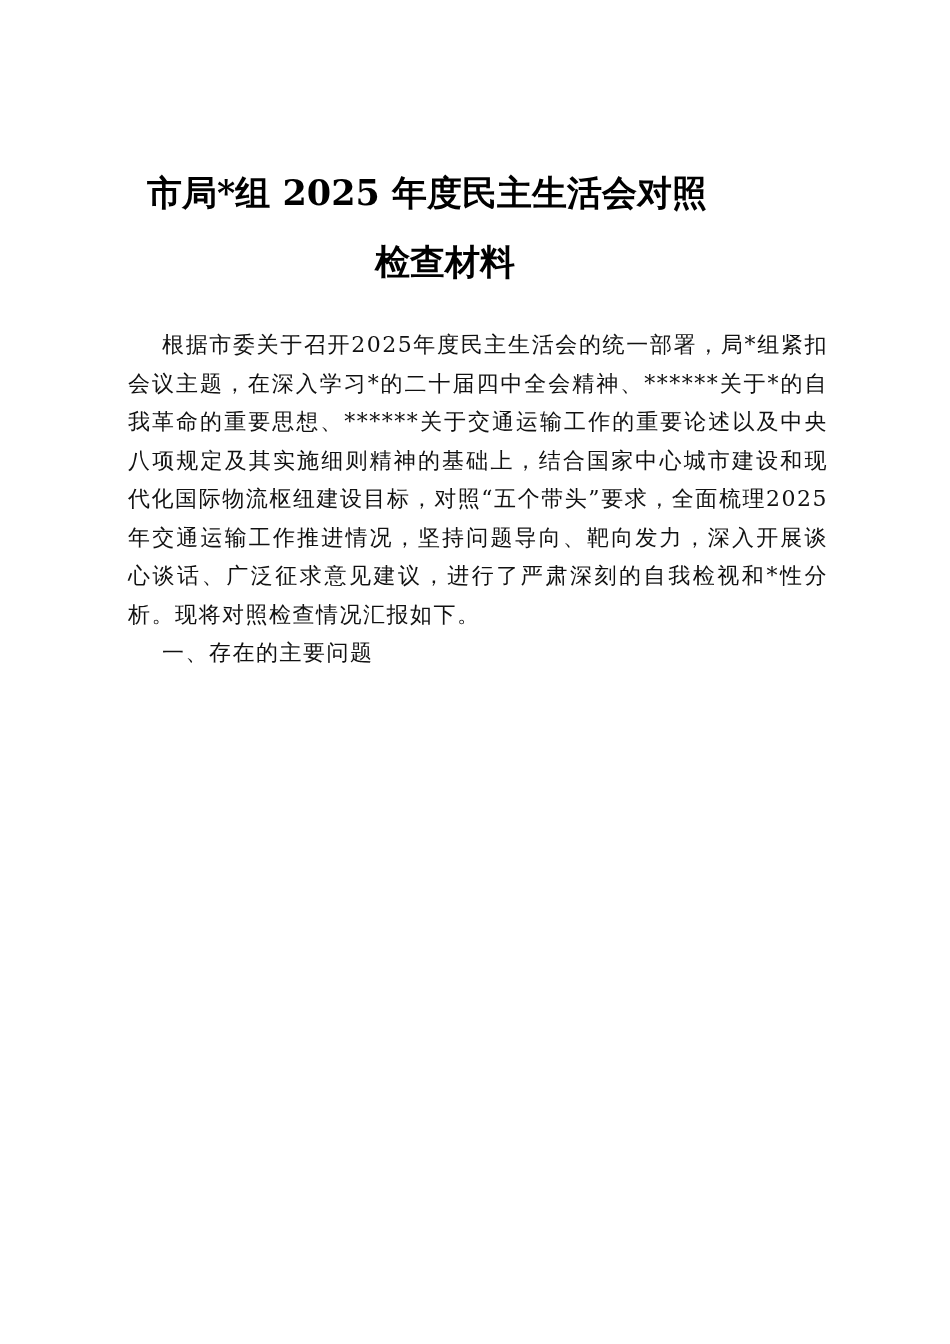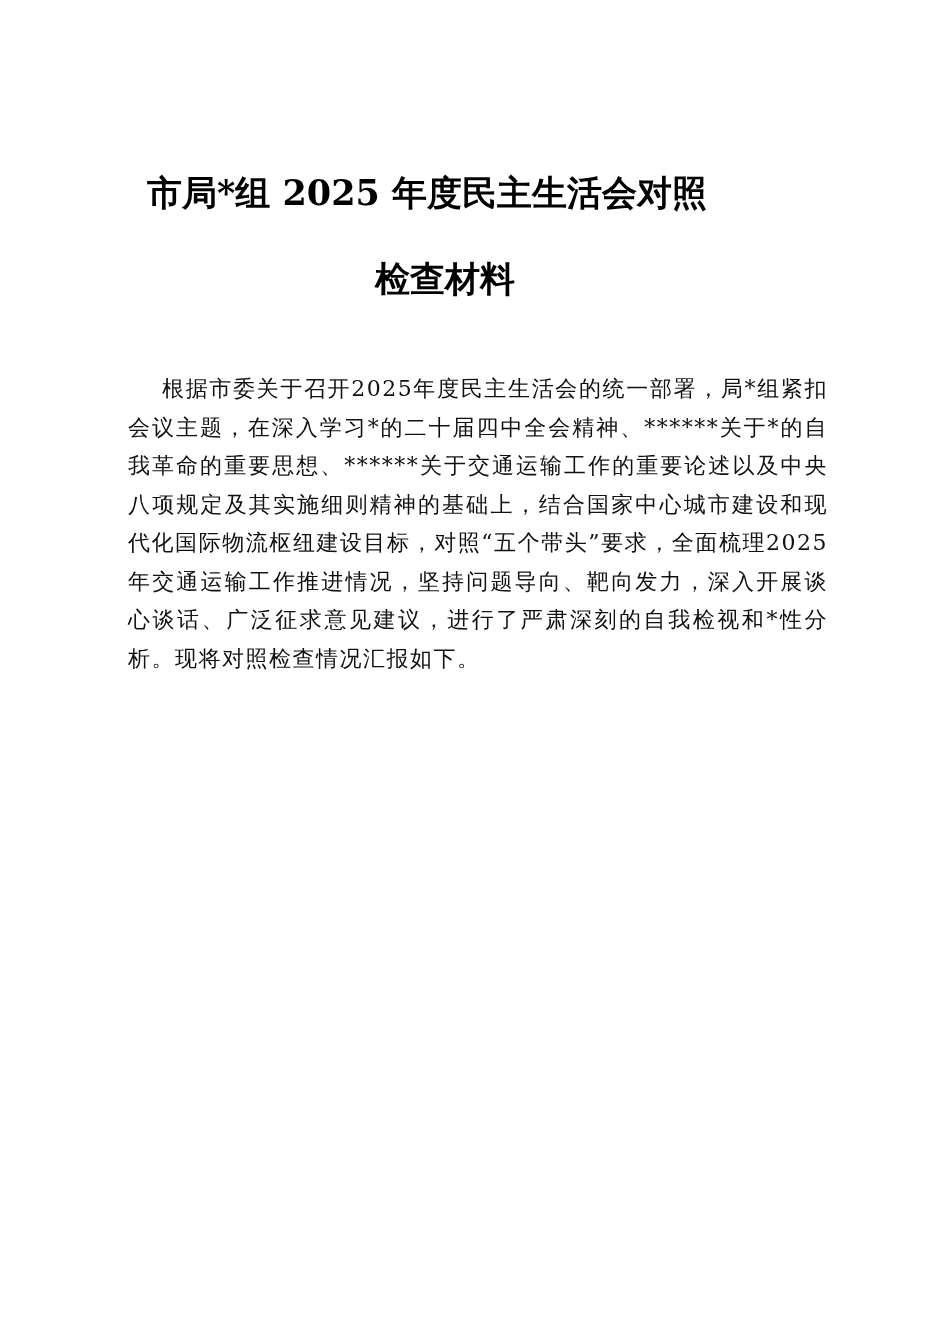--- a/index.html
+++ b/index.html
@@ -3,31 +3,32 @@
 <meta charset="utf-8">
 <style>
   html, body { margin:0; padding:0; background:#ffffff; }
   body { width:950px; height:1344px; position:relative; overflow:hidden;
          font-family: "DejaVu Serif", "Liberation Serif", serif; color:#111; }
   .page { position:absolute; left:0; top:0; width:950px; height:1344px; background:#fff; }
   .title { position:absolute; left:0; width:830px; text-align:center;
            font-family: "DejaVu Serif", "Liberation Serif", serif; font-weight:bold;
            font-size:35px; letter-spacing:0px; color:#000;margin-left:12px; }
   .t1 { top:170px; }
-  .t2 { top:256px;padding-left:18px; }
+  .t2 { top:239px;padding-left:18px; }
   .body { position:absolute; left:128px; width:700px; top:326px;
           font-size:22px; line-height:38.5px; text-align:justify; text-justify:inter-character;
-          letter-spacing:1.5px; color:#111;margin-top:44px; }
+          letter-spacing:1.5px; color:#111; }
   .body p { margin:0; }
   .indent { text-indent:34px; }
   .heading { font-family:"DejaVu Sans", "Liberation Sans", sans-serif; font-size:22px; }
 </style>
 </head>
 <body>
 
 <div class="page">
   <div class="title t1">市局*组 2025 年度民主生活会对照</div>
   <div class="title t2">检查材料</div>
 
   <div class="body">
     <p class="indent">根据市委关于召开2025年度民主生活会的统一部署，局*组紧扣会议主题，在深入学习*的二十届四中全会精神、******关于*的自我革命的重要思想、******关于交通运输工作的重要论述以及中央八项规定及其实施细则精神的基础上，结合国家中心城市建设和现代化国际物流枢纽建设目标，对照“五个带头”要求，全面梳理2025年交通运输工作推进情况，坚持问题导向、靶向发力，深入开展谈心谈话、广泛征求意见建议，进行了严肃深刻的自我检视和*性分析。现将对照检查情况汇报如下。</p>
+    <p class="indent heading">一、存在的主要问题</p>
   </div>
 </div>
 
 </body></html>

